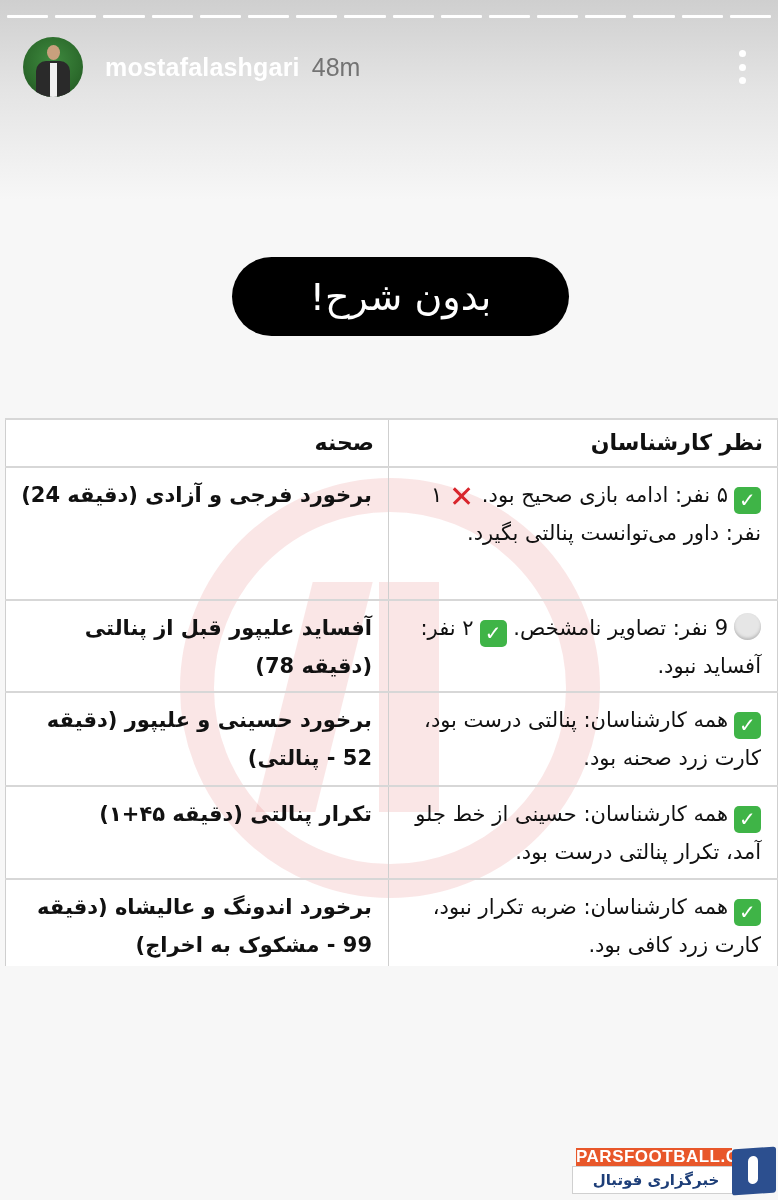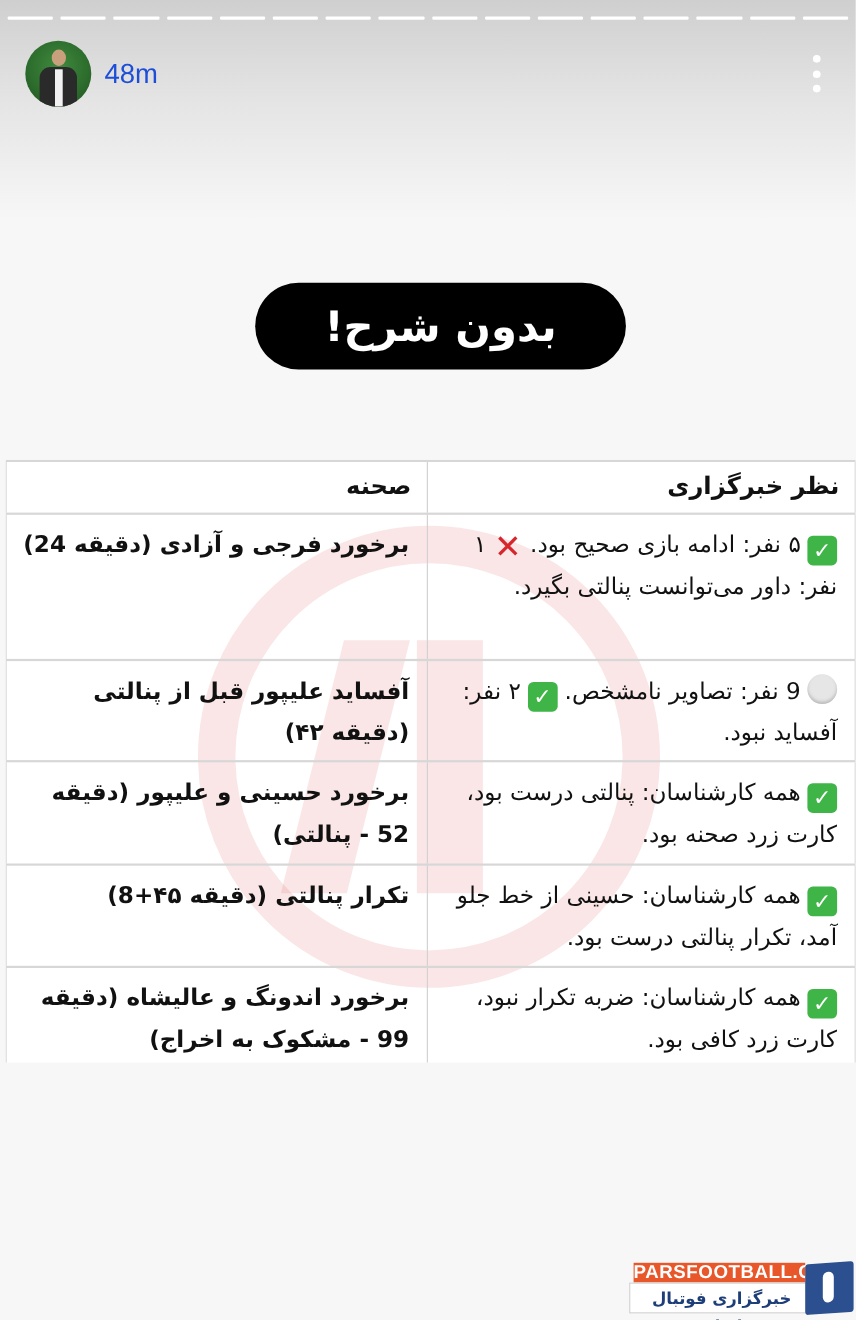--- a/index.html
+++ b/index.html
@@ -26,32 +26,32 @@
     background:radial-gradient(circle at 50% 40%, #3f8a3f 0%, #2c6b2c 60%, #1f4f1f 100%);
     position:relative; flex:none;
   }
   .avatar .head { position:absolute; left:24px; top:8px; width:13px; height:15px; border-radius:50%; background:#c9a07d; }
   .avatar .body { position:absolute; left:13px; top:24px; width:34px; height:40px; border-radius:10px 10px 0 0; background:#2a2a2a; }
   .avatar .shirt { position:absolute; left:27px; top:26px; width:7px; height:34px; background:#f2f2f2; }
   .username {
     margin-left:22px; color:#ffffff; font-weight:bold; font-size:25px;
     font-family:"Liberation Sans", sans-serif; letter-spacing:0.2px;
   }
-  .time { margin-left:12px; color:#1d4ed8; font-size:25px; font-family:"Liberation Sans", sans-serif; }
+  .time { margin-left:12px; color:#737373; font-size:25px; font-family:"Liberation Sans", sans-serif; }
   .more {
     margin-left:auto; width:12px; height:34px; display:flex; flex-direction:column;
     justify-content:space-between; align-items:center; cursor:pointer;
   }
   .more span { width:7px; height:7px; border-radius:50%; background:#ffffff; }
 
   .title-pill {
     position:absolute; left:232px; top:257px; width:337px; height:79px;
     background:#000; border-radius:40px; color:#fff;
     display:flex; align-items:center; justify-content:center;
-    font-size:38px; font-weight:bold; direction:rtl;
+    font-size:38px; font-weight:normal; direction:rtl;
   }
 
   .table-wrap {
     position:absolute; left:5px; top:418px; width:773px; height:548px;
     background:#ffffff; overflow:hidden;
   }
   .watermark {
     position:absolute; left:175px; top:60px; width:420px; height:420px;
     border-radius:50%; border:34px solid rgba(220,60,60,0.13);
     box-sizing:border-box;
@@ -129,58 +129,59 @@
     <div class="seg"></div>
     <div class="seg"></div>
   </div>
 
 <div class="story-header">
   <div class="avatar">
     <div class="body"></div>
     <div class="shirt"></div>
     <div class="head"></div>
   </div>
+  <span class="username">mostafalashgari</span>
   <span class="time">48m</span>
   <div class="more">
     <span></span>
     <span></span>
     <span></span>
   </div>
 </div>
 
 <div class="title-pill">بدون شرح!</div>
 
 <div class="table-wrap">
   <div class="watermark">
     <div class="m1"></div>
     <div class="m2"></div>
   </div>
   <table>
     <thead>
       <tr>
-        <th>نظر خبرگزاری</th>
+        <th>نظر کارشناسان</th>
         <th>صحنه</th>
       </tr>
     </thead>
     <tbody id="tbody">
         <tr style="height: 133px;">
           <td class="opinion"><span class="emoji check">✓</span><span>۵ نفر: ادامه بازی صحیح بود.</span> <span class="emoji cross">✕</span><span>۱ نفر: داور می‌توانست پنالتی بگیرد.</span></td>
           <td class="scene">برخورد فرجی و آزادی (دقیقه 24)</td>
         </tr>
         <tr style="height: 92px;">
           <td class="opinion"><span class="emoji circle"></span><span>9 نفر: تصاویر نامشخص.</span> <span class="emoji check">✓</span><span>۲ نفر: آفساید نبود.</span></td>
-          <td class="scene">آفساید علیپور قبل از پنالتی (دقیقه ۴۲)</td>
+          <td class="scene">آفساید علیپور قبل از پنالتی (دقیقه 78)</td>
         </tr>
         <tr style="height: 94px;">
           <td class="opinion"><span class="emoji check">✓</span><span>همه کارشناسان: پنالتی درست بود، کارت زرد صحنه بود.</span></td>
           <td class="scene">برخورد حسینی و علیپور (دقیقه 52 - پنالتی)</td>
         </tr>
         <tr style="height: 93px;">
           <td class="opinion"><span class="emoji check">✓</span><span>همه کارشناسان: حسینی از خط جلو آمد، تکرار پنالتی درست بود.</span></td>
-          <td class="scene">تکرار پنالتی (دقیقه ۴۵+8)</td>
+          <td class="scene">تکرار پنالتی (دقیقه ۴۵+۱)</td>
         </tr>
         <tr style="height: 88px;">
           <td class="opinion"><span class="emoji check">✓</span><span>همه کارشناسان: ضربه تکرار نبود، کارت زرد کافی بود.</span></td>
           <td class="scene">برخورد اندونگ و عالیشاه (دقیقه 99 - مشکوک به اخراج)</td>
         </tr>
       </tbody>
   </table>
 </div>
 
 <div class="logo">

